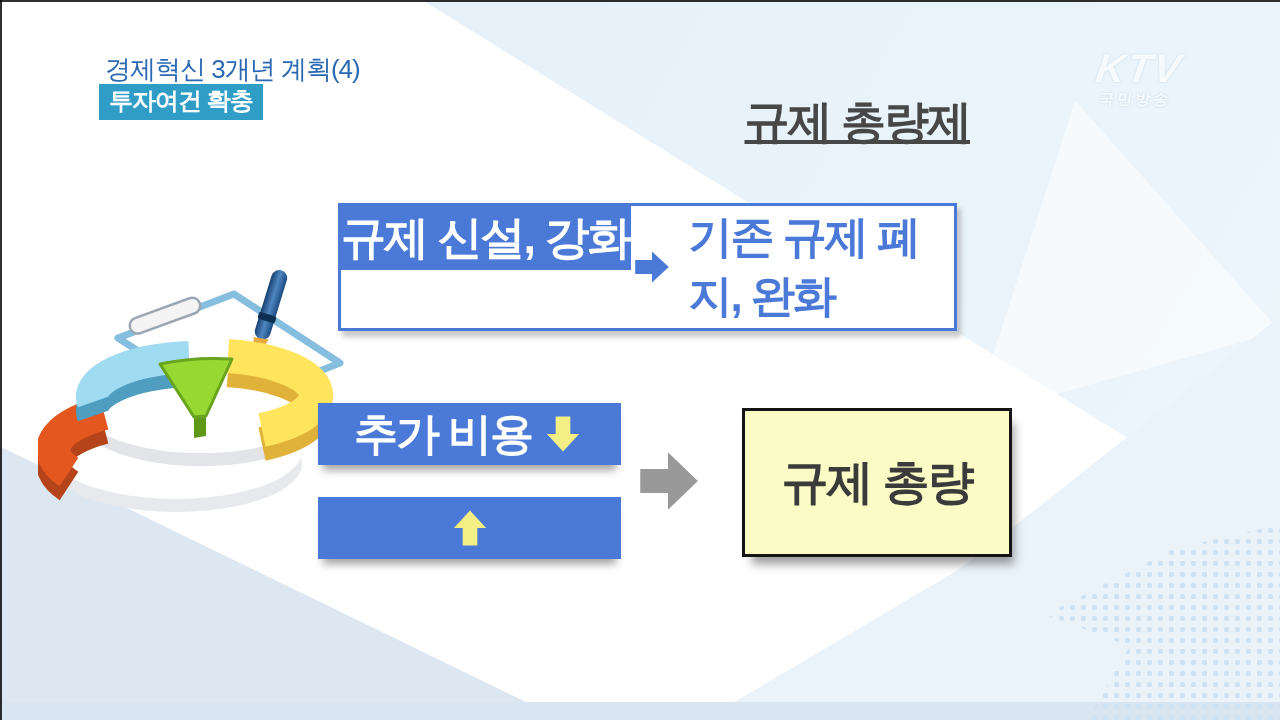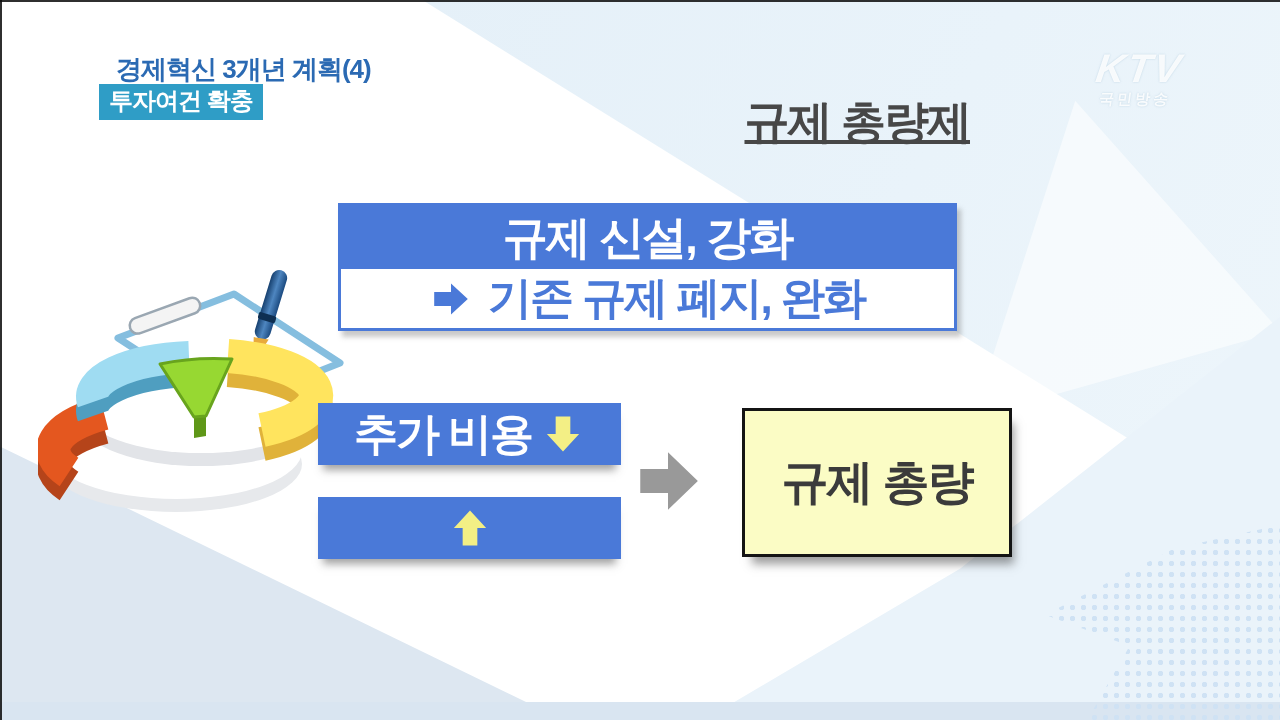--- a/index.html
+++ b/index.html
@@ -45,22 +45,22 @@
     position:absolute;right:0;bottom:0;width:235px;height:195px;
     background-image:radial-gradient(circle,#cfe2f4 2.4px,rgba(0,0,0,0) 3px);
     background-size:11px 11px;
     clip-path:polygon(0 46%,55% 12%,100% 0,100% 100%,18% 100%,36% 62%);
   }
   .frame-edge-top{position:absolute;top:0;left:0;right:0;height:2px;background:rgba(10,10,10,.85);}
   .frame-edge-left{position:absolute;top:0;left:0;bottom:0;width:2px;background:rgba(10,10,10,.85);}
 
   
   .program-title{
-    position:absolute;left:116px;top:52px;
-    font-size:26px;font-weight:700;color:var(--header-text-blue);
+    position:absolute;left:105px;top:52px;
+    font-size:26px;font-weight:400;color:var(--header-text-blue);
     letter-spacing:-1px;
   }
   .episode-badge{
     position:absolute;left:99px;top:84px;
     background:var(--badge-teal);color:#fff;
     font-size:24px;font-weight:700;letter-spacing:-1px;
     padding:1px 10px 3px 10px;
   }
   .ktv-logo{
     position:absolute;left:1078px;top:48px;width:120px;
@@ -79,21 +79,21 @@
     letter-spacing:-2px;
     text-decoration:underline;
   }
 
   
   .rule-box{
     position:absolute;left:338px;top:203px;width:619px;height:128px;
     border:3px solid var(--accent-blue);
     background:#fff;
     box-shadow:4px 6px 5px rgba(100,100,100,.35);
-    display:flex;flex-direction:column;
+    display:flex;flex-direction:row;
   }
   .rule-box-header{
     height:64px;background:var(--accent-blue);
     color:#fff;font-size:45px;font-weight:800;letter-spacing:-2px;
     display:flex;align-items:center;justify-content:center;
   }
   .rule-box-body{
     flex:1;background:#fff;
     color:var(--accent-blue);font-size:44px;font-weight:800;letter-spacing:-2px;
     display:flex;align-items:center;justify-content:center;gap:16px;

